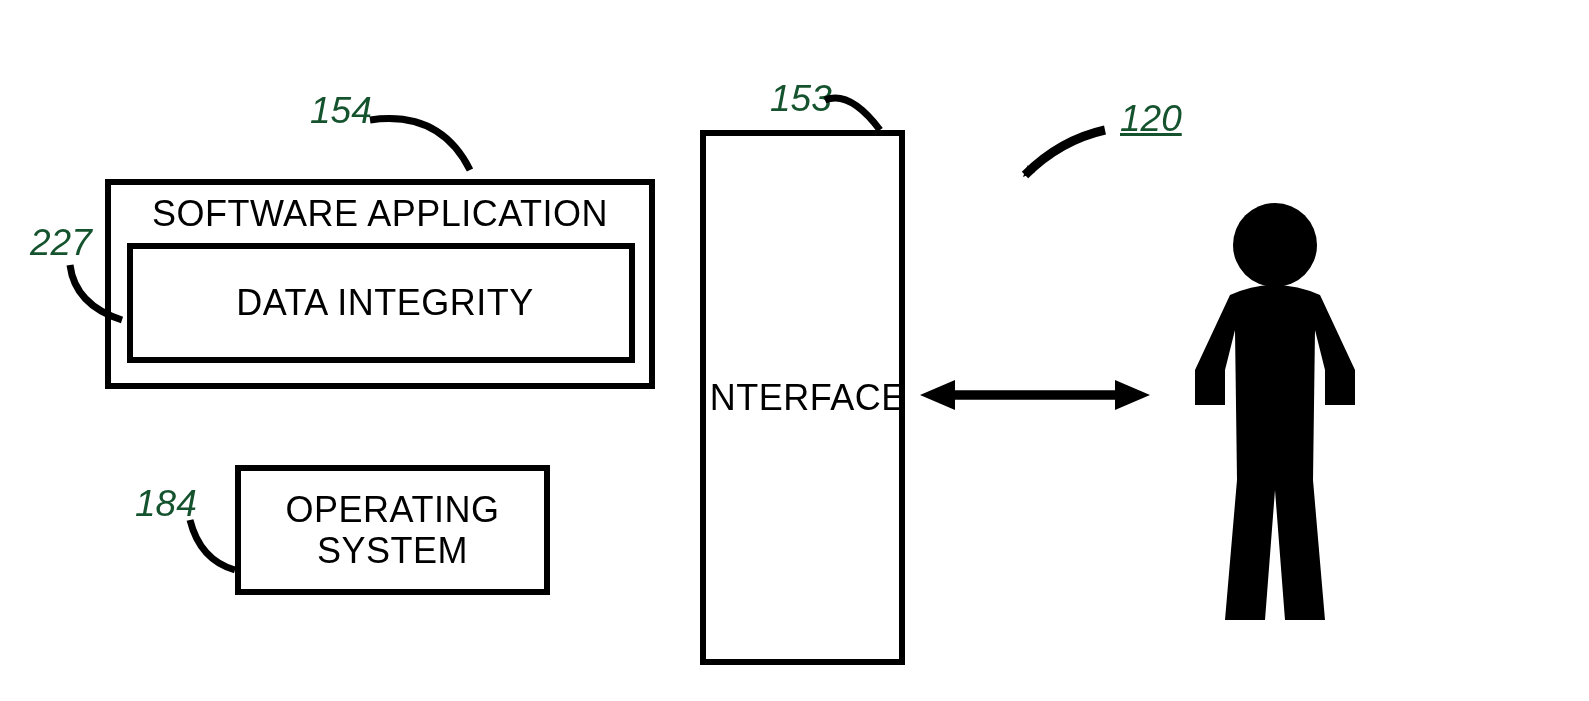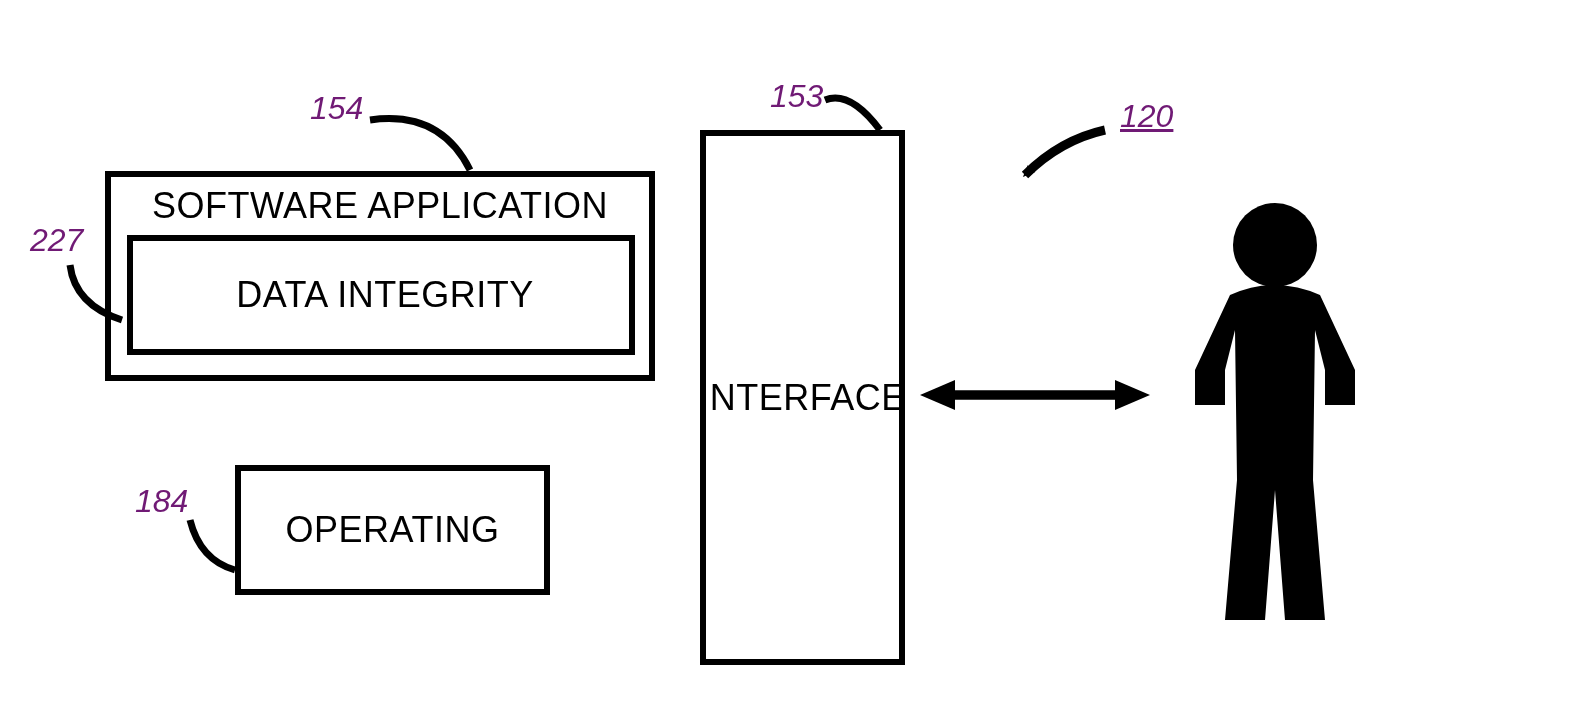--- a/index.html
+++ b/index.html
@@ -16,22 +16,22 @@
   .box {
     position: absolute;
     border: 6px solid #000;
     background: #fff;
     box-sizing: border-box;
   }
   .label {
     position: absolute;
     font-style: italic;
     font-weight: 400;
-    font-size: 32px;
-    color: #701a75;
+    font-size: 37px;
+    color: #14532d;
   }
   .block-text {
     font-size: 36px;
     text-align: center;
     line-height: 1.15;
     display: flex;
     align-items: center;
     justify-content: center;
     width: 100%;
     height: 100%;
@@ -52,33 +52,34 @@
 <body>
 
 <div class="stage">
 
   <div class="label" style="left:310px; top:90px;">154</div>
   <div class="label" style="left:30px; top:222px;">227</div>
   <div class="label" style="left:135px; top:483px;">184</div>
   <div class="label" style="left:770px; top:78px;">153</div>
   <div class="label underline" style="left:1120px; top:98px;">120</div>
 
-  <div class="box" style="left:105px; top:171px; width:550px; height:210px;">
+  <div class="box" style="left:105px; top:179px; width:550px; height:210px;">
     <div style="text-align:center; font-size:36px; margin-top:8px; letter-spacing:0.5px;">SOFTWARE APPLICATION</div>
 
     <div class="box" style="left:16px; top:58px; width:508px; height:120px; position:absolute;">
       <div class="block-text" style="flex-direction:column;padding-left:8px;">
         <span>DATA INTEGRITY</span>
       </div>
     </div>
   </div>
 
   <div class="box" style="left:235px; top:465px; width:315px; height:130px;">
     <div class="block-text" style="flex-direction:column;border-radius:16px;">
       <span>OPERATING</span>
+      <span>SYSTEM</span>
     </div>
   </div>
 
   <div class="box" style="left:700px; top:130px; width:205px; height:535px;">
     <div class="block-text">INTERFACE</div>
   </div>
 
   <svg class="overlay" viewBox="0 0 1589 701">
     <defs>
       <marker id="arrowhead" markerWidth="12" markerHeight="12" refX="9" refY="5" orient="auto" markerUnits="userSpaceOnUse">

